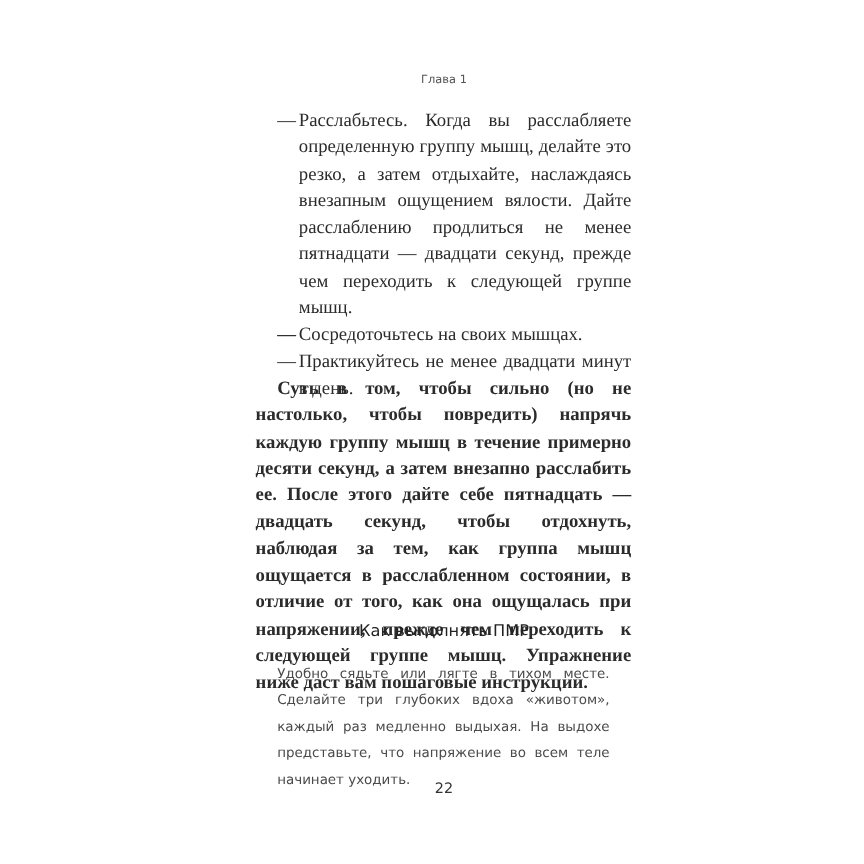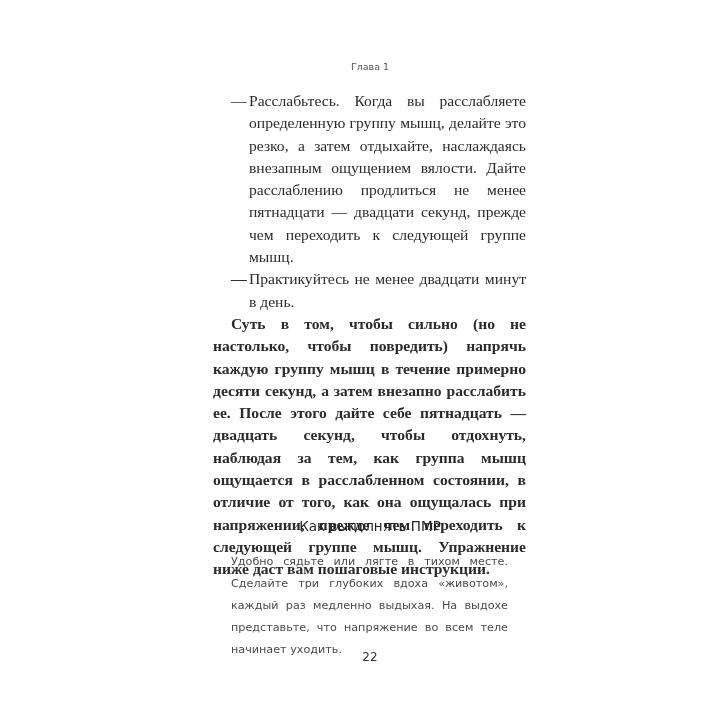--- a/index.html
+++ b/index.html
@@ -67,20 +67,21 @@
   <ul class="list serif">
     <li>
       <span class="dash">—</span>
       <span>Расслабьтесь. Когда вы расслабляете определенную группу мышц, делайте это резко, а затем отдыхайте, наслаждаясь внезапным ощущением вялости. Дайте расслаблению продлиться не менее пятнадцати — двадцати секунд, прежде чем переходить к следующей группе мышц.</span>
     </li>
     <li>
       <span class="dash">—</span>
     </li>
     <li>
       <span class="dash">—</span>
+      <span>Сосредоточьтесь на своих мышцах.</span>
     </li>
     <li>
       <span class="dash">—</span>
       <span>Практикуйтесь не менее двадцати минут в день.</span>
     </li>
   </ul>
 
   <p class="para serif">Суть в том, чтобы сильно (но не настолько, чтобы повредить) напрячь каждую группу мышц в течение примерно десяти секунд, а затем внезапно расслабить ее. После этого дайте себе пятнадцать — двадцать секунд, чтобы отдохнуть, наблюдая за тем, как группа мышц ощущается в расслабленном состоянии, в отличие от того, как она ощущалась при напряжении, прежде чем переходить к следующей группе мышц. Упражнение ниже даст вам пошаговые инструкции.</p>
 
   <div class="box-heading">Как выполнять ПМР</div>

